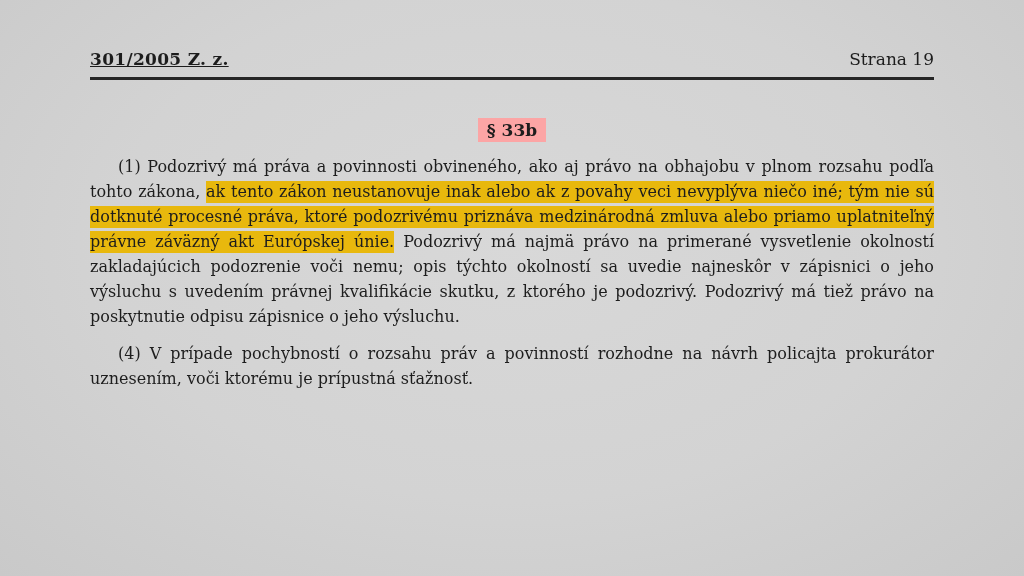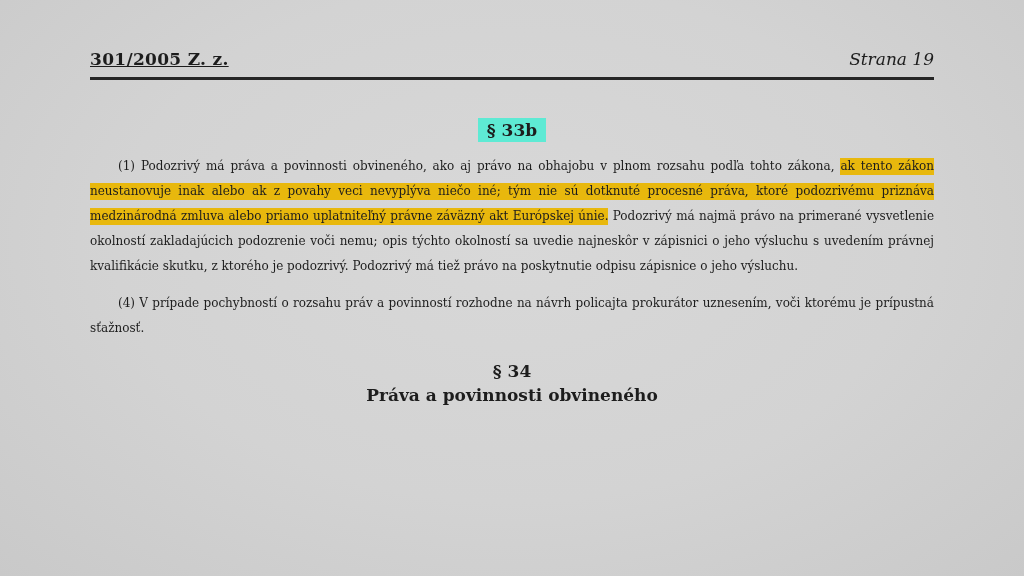--- a/index.html
+++ b/index.html
@@ -34,52 +34,51 @@
     text-align: left;
     text-decoration: underline;
   }
   .doc-header .gazette-title {
     flex: 2;
     text-align: center;
   }
   .doc-header .page-number {
     flex: 1;
     text-align: right;
-    font-style: italic;
   }
   .header-rule {
     border: none;
     border-top: 3px solid #262626;
     margin: 7px 0 0 0;
   }
   
   .section-heading {
     text-align: center;
     font-weight: bold;
     font-size: 17px;
     line-height: 24px;
   }
   .section-heading-33b {
     margin-top: 38px;
   }
   .section-heading .hl-chip {
     display: inline-block;
-    background: #5eead4;
+    background: #fca5a5;
     padding: 0 9px;
   }
   .section-heading-34 {
     margin-top: 18px;
   }
   
   .paragraphs {
     margin-top: 12px;
   }
   .paragraphs p {
     margin: 0 0 12px 0;
-    font-size: 12px;
+    font-size: 16px;
     line-height: 25px;
     text-align: justify;
     text-indent: 28px;
   }
   .paragraphs p span.hl {
     background: #e8b80d;
     padding: 1px 0 2px 0;
   }
 </style>
 </head>
@@ -95,18 +94,14 @@
 
   <div class="section-heading section-heading-33b">
     <div><span class="hl-chip">§ 33b</span></div>
   </div>
 
   <div class="paragraphs">
       <p><span>(1) Podozrivý má práva a povinnosti obvineného, ako aj právo na obhajobu v plnom rozsahu podľa tohto zákona, </span><span class="hl">ak tento zákon neustanovuje inak alebo ak z povahy veci nevyplýva niečo iné; tým nie sú dotknuté procesné práva, ktoré podozrivému priznáva medzinárodná zmluva alebo priamo uplatniteľný právne záväzný akt Európskej únie.</span><span> Podozrivý má najmä právo na primerané vysvetlenie okolností zakladajúcich podozrenie voči nemu; opis týchto okolností sa uvedie najneskôr v zápisnici o jeho výsluchu s uvedením právnej kvalifikácie skutku, z ktorého je podozrivý. Podozrivý má tiež právo na poskytnutie odpisu zápisnice o jeho výsluchu.</span></p>
       <p><span>(4) V prípade pochybností o rozsahu práv a povinností rozhodne na návrh policajta prokurátor uznesením, voči ktorému je prípustná sťažnosť.</span></p>
     </div>
 
-  <div class="section-heading section-heading-34">
-    <div>§ 34</div>
-    <div>Práva a povinnosti obvineného</div>
-  </div>
 
 </div>
 
 </body></html>

